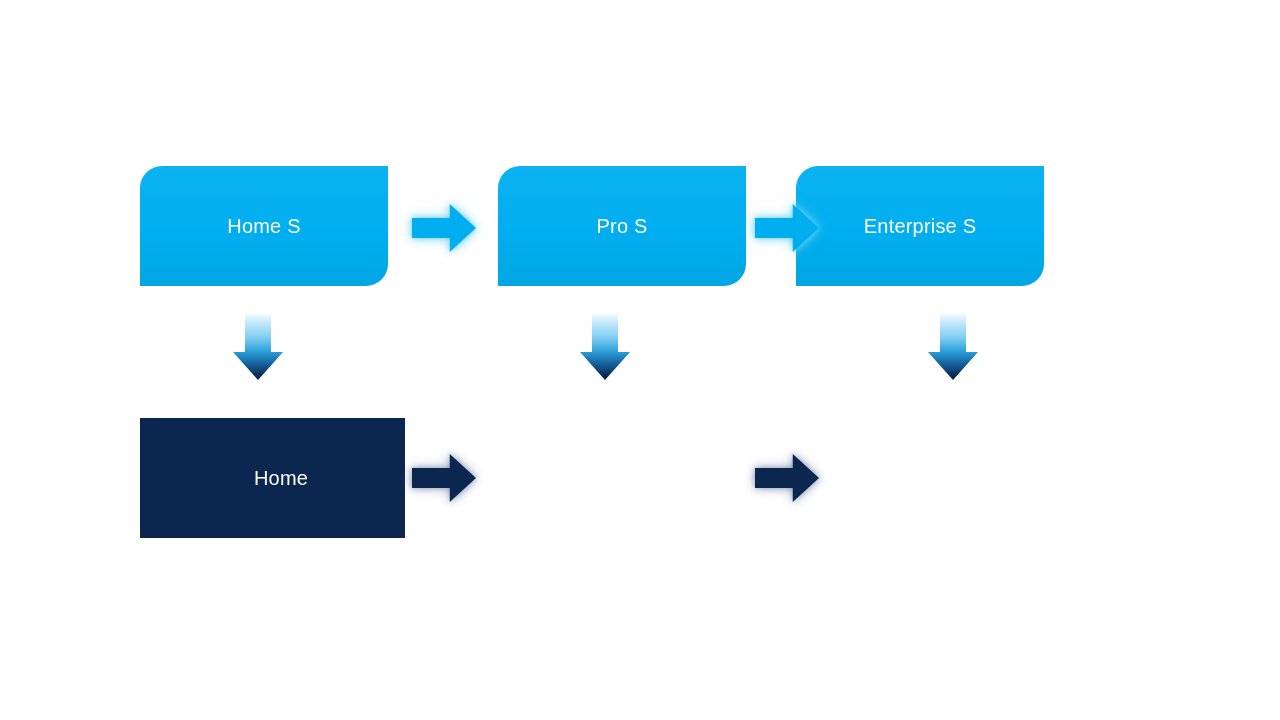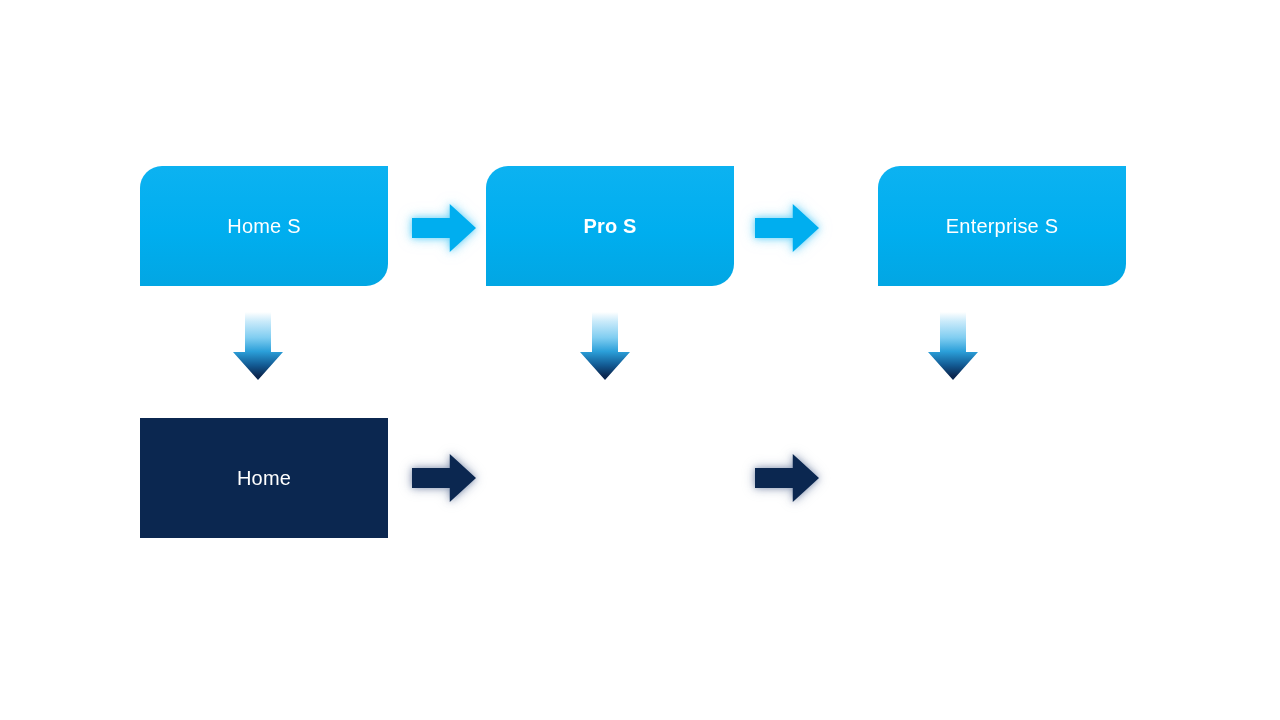--- a/index.html
+++ b/index.html
@@ -27,24 +27,25 @@
     letter-spacing: 0.2px;
   }
   .box.top {
     top: 166px;
     background: linear-gradient(180deg, #0cb2f1 0%, #00aeef 55%, #02a6e3 100%);
     border-radius: 22px 0 22px 0;
   }
   .box.bottom {
     top: 418px;
     background: #0b2750;
+    padding-left: 17px;
   }
   .col0 { left: 140px; }
-  .col1 { left: 486px; font-weight: bold; }
-  .col2 { left: 878px; }
+  .col1 { left: 498px; }
+  .col2 { left: 796px; }
 
   
   .harrow-wrap {
     position: absolute;
     width: 64px;
     height: 48px;
   }
   .harrow-wrap.toprow {
     top: 204px;
     filter: drop-shadow(0 0 3px rgba(110, 211, 248, 0.95))

